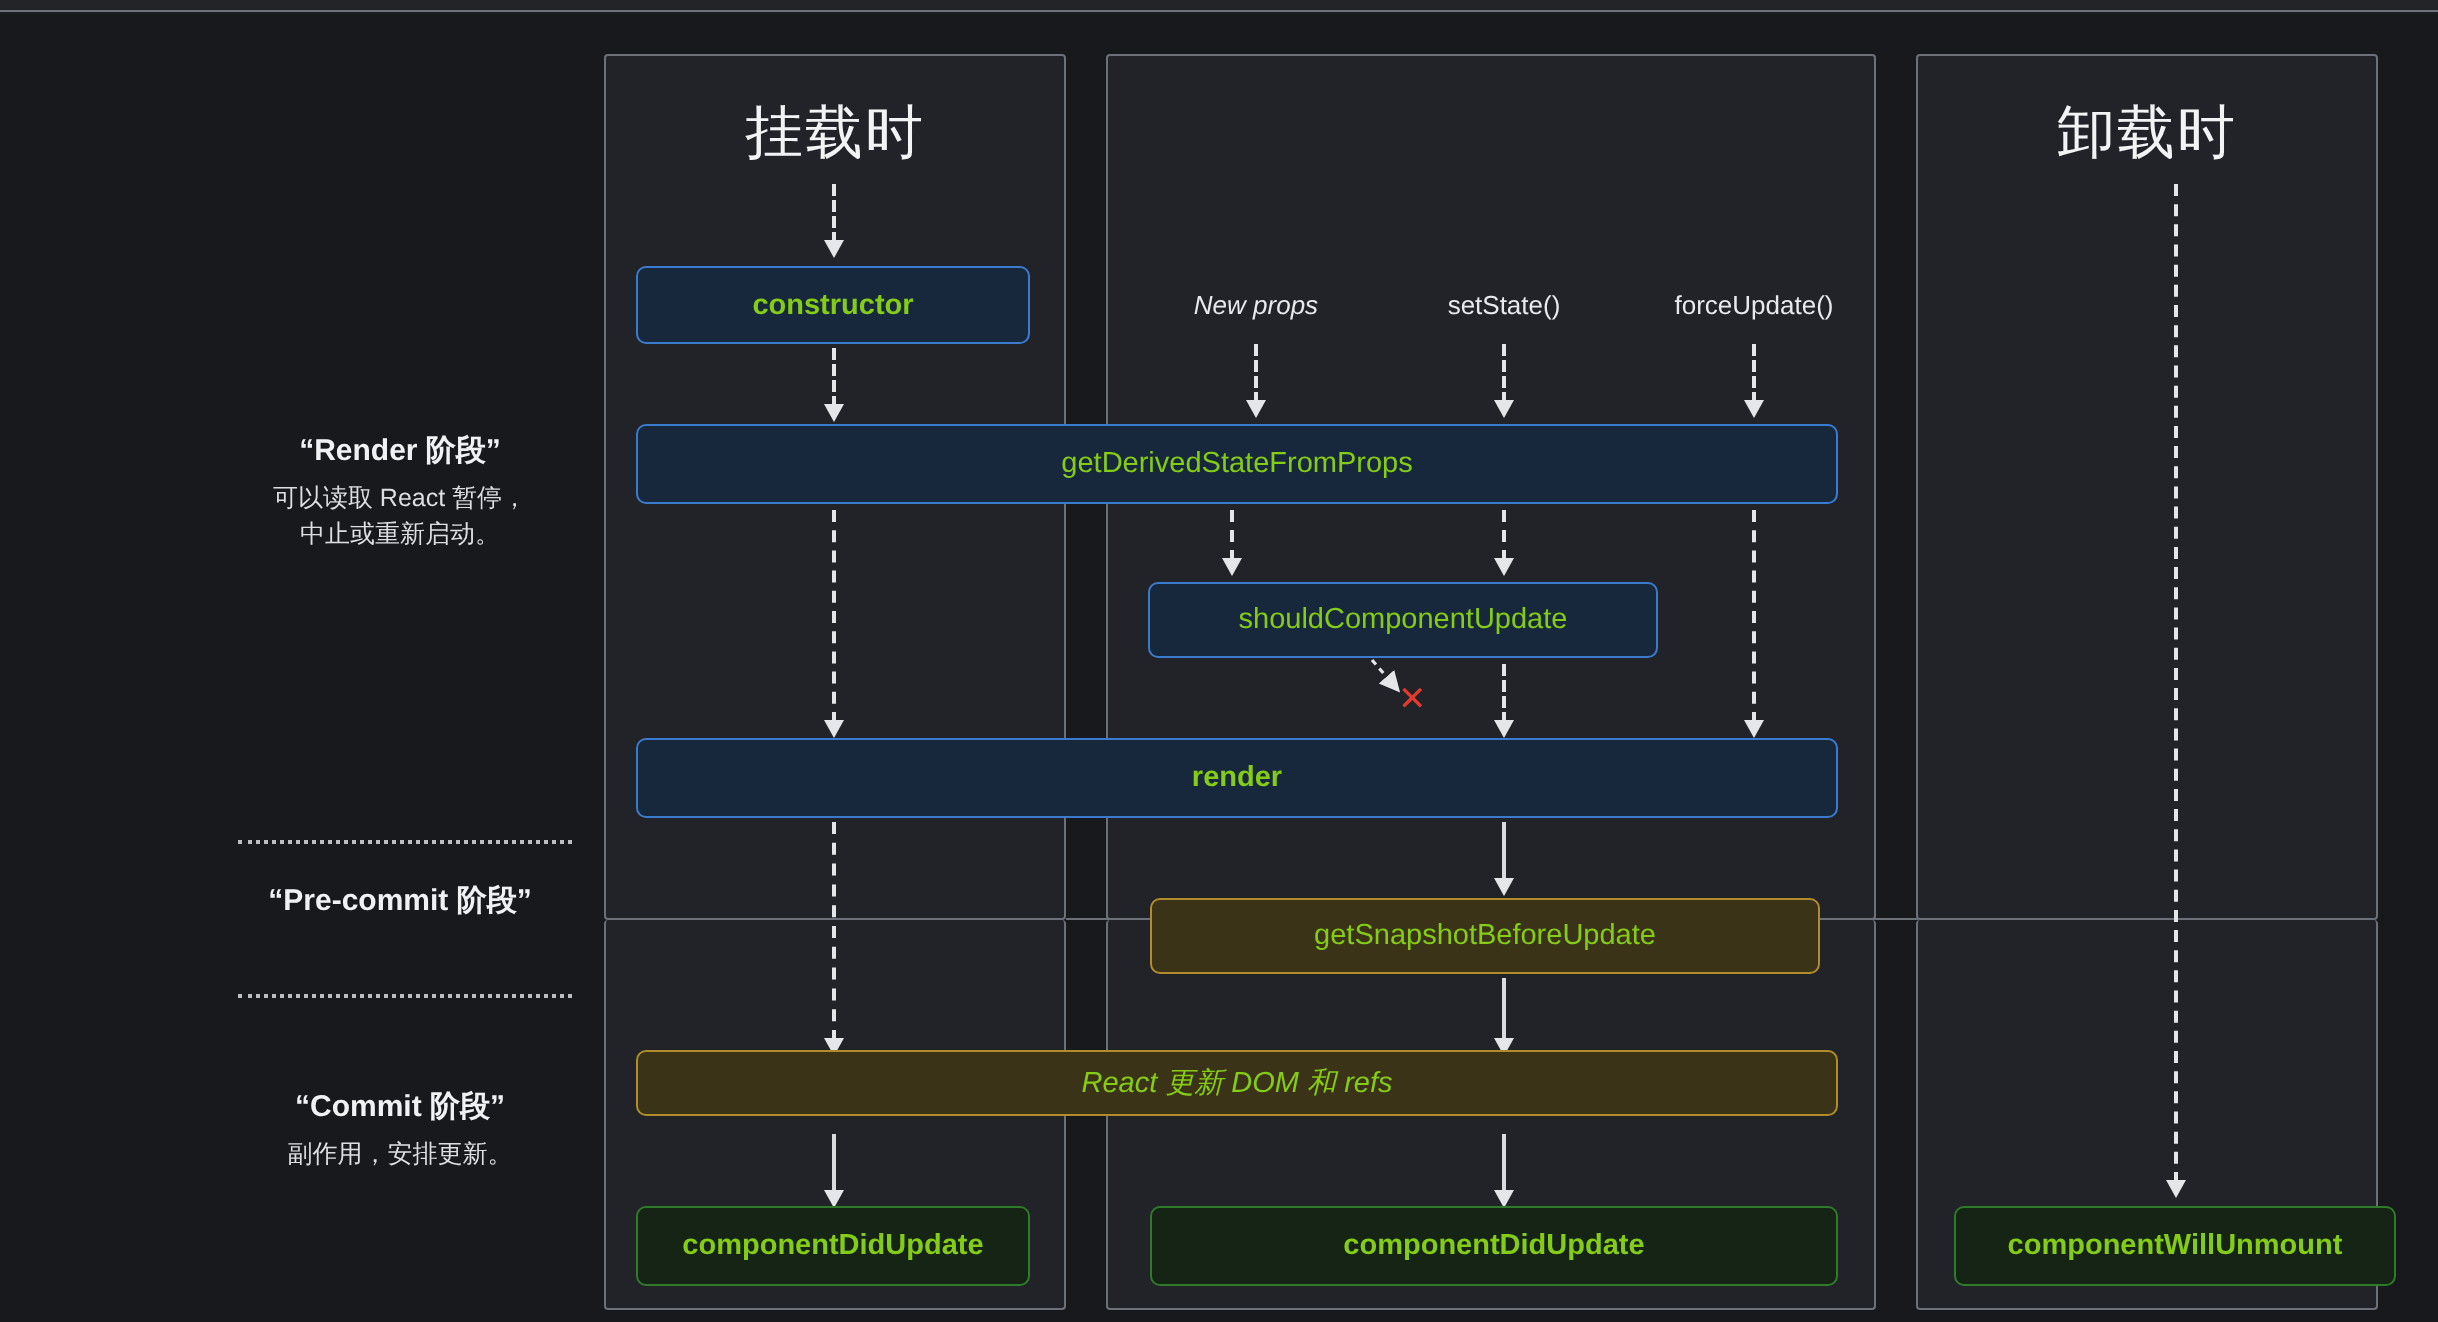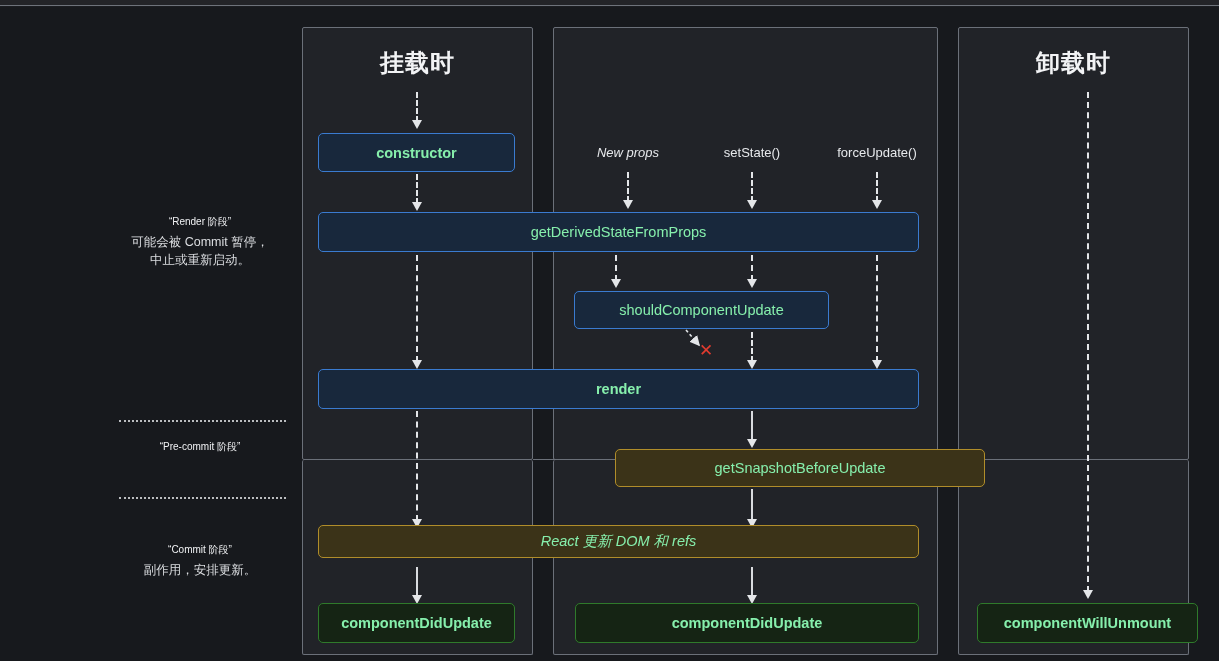--- a/index.html
+++ b/index.html
@@ -17,43 +17,43 @@
   #stage{
     position:absolute;left:0;top:7px;width:1219px;height:654px;
     background:#17191d;
   }
 
   
   .phase-label{
     position:absolute;text-align:center;color:#e9eaec;
     line-height:1.45;
   }
-  .phase-title{font-size:10px;font-weight:normal;color:#f0f1f3;margin-bottom:3px;}
+  .phase-title{font-size:15px;font-weight:bold;color:#f0f1f3;margin-bottom:3px;}
   .phase-sub{font-size:12.5px;color:#dcdee1;}
   .dotline{
     position:absolute;height:0;border-top:2px dotted #d8dadd;opacity:.85;
   }
 
   
   .panel{
     position:absolute;background:#212328;
     border:1px solid #6b7079;box-sizing:border-box;border-radius:2px;
   }
   .panel.seam{border-top:none;}
 
   .col-title{
     position:absolute;text-align:center;color:#f2f3f5;
-    font-size:24px;font-weight:bold;letter-spacing:1px;
+    font-size:29px;font-weight:normal;letter-spacing:1px;
   }
 
   
   .box{
     position:absolute;box-sizing:border-box;border-radius:5px;
     display:flex;align-items:center;justify-content:center;
-    font-size:14.5px;color:#86efac;text-align:center;
+    font-size:14.5px;color:#84cc16;text-align:center;
     border-width:1px;border-style:solid;
   }
   .box.blue{background:#18283c;border-color:#3a7bd0;}
   .box.amber{background:#3b3318;border-color:#b08d2a;}
   .box.green{background:#152414;border-color:#2f7a2b;}
   .b{font-weight:bold;}
   .i{font-style:italic;}
 
   
   .trigger{
@@ -98,21 +98,21 @@
   <div class="panel seam" style="left:553px;top:453px;width:385px;height:195px;"></div>
 
   <div class="panel" style="left:958px;top:20px;width:231px;height:433px;"></div>
   <div class="panel seam" style="left:958px;top:453px;width:231px;height:195px;"></div>
 
   <div class="col-title" style="left:302px;top:40px;width:231px;">挂载时</div>
   <div class="col-title" style="left:958px;top:40px;width:231px;">卸载时</div>
 
   <div class="phase-label" style="left:90px;top:208px;width:220px;">
     <div class="phase-title">“Render 阶段”</div>
-    <div class="phase-sub">可能会被 Commit 暂停，</div>
+    <div class="phase-sub">可以读取 React 暂停，</div>
     <div class="phase-sub">中止或重新启动。</div>
   </div>
 
   <div class="dotline" style="left:119px;top:413px;width:167px;"></div>
 
   <div class="phase-label" style="left:90px;top:433px;width:220px;">
     <div class="phase-title">“Pre-commit 阶段”</div>
   </div>
 
   <div class="dotline" style="left:119px;top:490px;width:167px;"></div>
@@ -181,21 +181,21 @@
   <div class="xmark" style="left:699px;top:335px;">✕</div>
 
   <div class="box blue b" style="left:318px;top:362px;width:601px;height:40px;">render</div>
 
   <div class="solid" style="left:751px;top:404px;height:30px;"></div>
   <div class="head" style="left:747px;top:432px;"></div>
 
   <div class="hline" style="left:533px;top:452px;width:42px;"></div>
   <div class="hline" style="left:918px;top:452px;width:41px;"></div>
 
-  <div class="box amber" style="left:575px;top:442px;width:370px;height:38px;margin-left:40px;">getSnapshotBeforeUpdate</div>
+  <div class="box amber" style="left:575px;top:442px;width:335px;height:38px;">getSnapshotBeforeUpdate</div>
 
   <div class="solid" style="left:751px;top:482px;height:32px;"></div>
   <div class="head" style="left:747px;top:512px;"></div>
 
   <div class="box amber i" style="left:318px;top:518px;width:601px;height:33px;">React 更新 DOM 和 refs</div>
 
   <div class="solid" style="left:751px;top:560px;height:30px;"></div>
   <div class="head" style="left:747px;top:588px;"></div>
 
   <div class="box green b" style="left:575px;top:596px;width:344px;height:40px;">componentDidUpdate</div>

